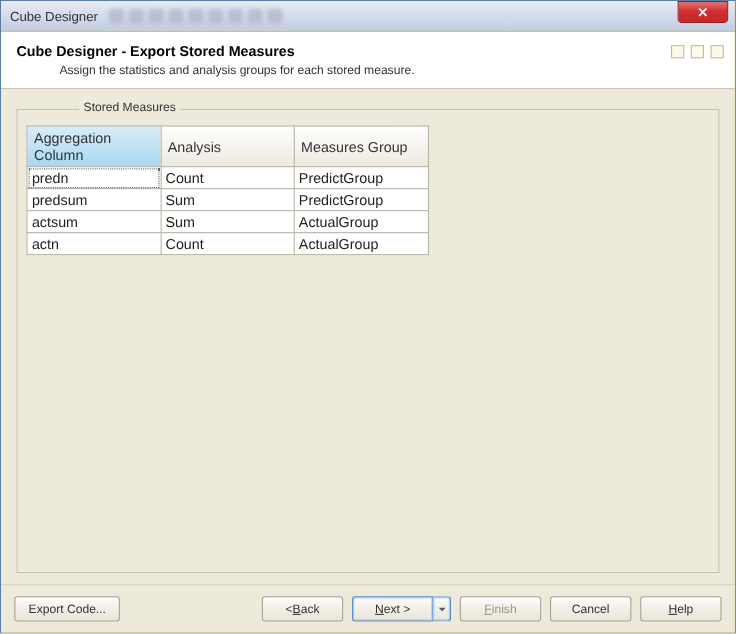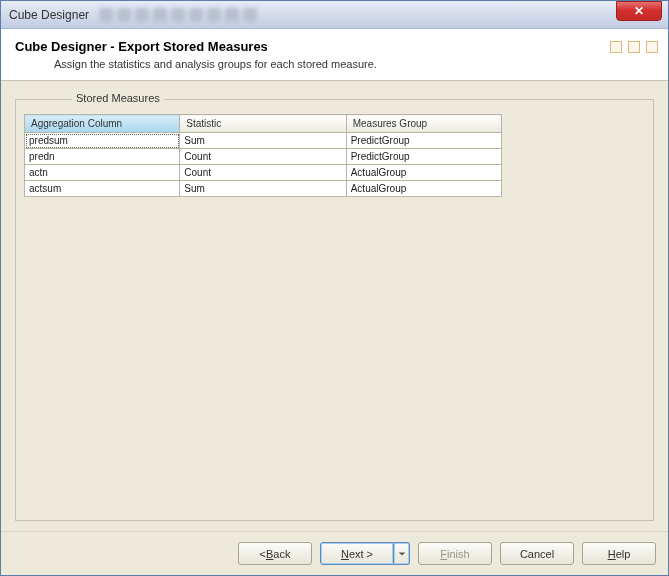--- a/index.html
+++ b/index.html
@@ -107,24 +107,24 @@
     position: absolute;
     top: -8px;
     left: 8px;
     background: #edeadb;
     padding: 0 4px;
     font-size: 11px;
     color: #333;
     margin-left: 48px;
   }
   .table {
-    width: 478px;
+    width: 366px;
     border-collapse: collapse;
     background: #fff;
-    font-size: 10px;
+    font-size: 13px;
   }
   .table th {
     background: linear-gradient(to bottom, #fefefe 0%, #eceade 100%);
     border: 1px solid #b8b4a4;
     text-align: left;
     padding: 3px 6px;
     font-weight: normal;
     color: #333;
   }
   .table th.selected {
@@ -227,51 +227,52 @@
     </div>
   </div>
 
   <div class="content">
     <div class="groupbox">
       <div class="groupbox-label">Stored Measures</div>
       <table class="table">
         <thead>
           <tr>
             <th class="col1 selected">Aggregation Column</th>
-            <th class="col2">Statistic</th>
+            <th class="col2">Analysis</th>
             <th class="col3">Measures Group</th>
           </tr>
         </thead>
         <tbody id="tbody">
+            <tr>
+              <td>predn</td>
+              <td>Count</td>
+              <td>PredictGroup</td>
+            </tr>
             <tr>
               <td>predsum</td>
               <td>Sum</td>
               <td>PredictGroup</td>
             </tr>
             <tr>
-              <td>predn</td>
-              <td>Count</td>
-              <td>PredictGroup</td>
+              <td>actsum</td>
+              <td>Sum</td>
+              <td>ActualGroup</td>
             </tr>
             <tr>
               <td>actn</td>
               <td>Count</td>
               <td>ActualGroup</td>
             </tr>
-            <tr>
-              <td>actsum</td>
-              <td>Sum</td>
-              <td>ActualGroup</td>
-            </tr>
           </tbody>
       </table>
     </div>
   </div>
 
   <div class="footer">
+    <button class="btn">Export Code...</button>
     <div class="footer-spacer"></div>
     <button class="btn">
       <span>&lt; </span>
         <span class="ul">B</span>
         <span>ack</span>
     </button>
     <div class="next-group">
       <button class="btn default">
         <span class="ul">N</span>
           <span>ext &gt;</span>

